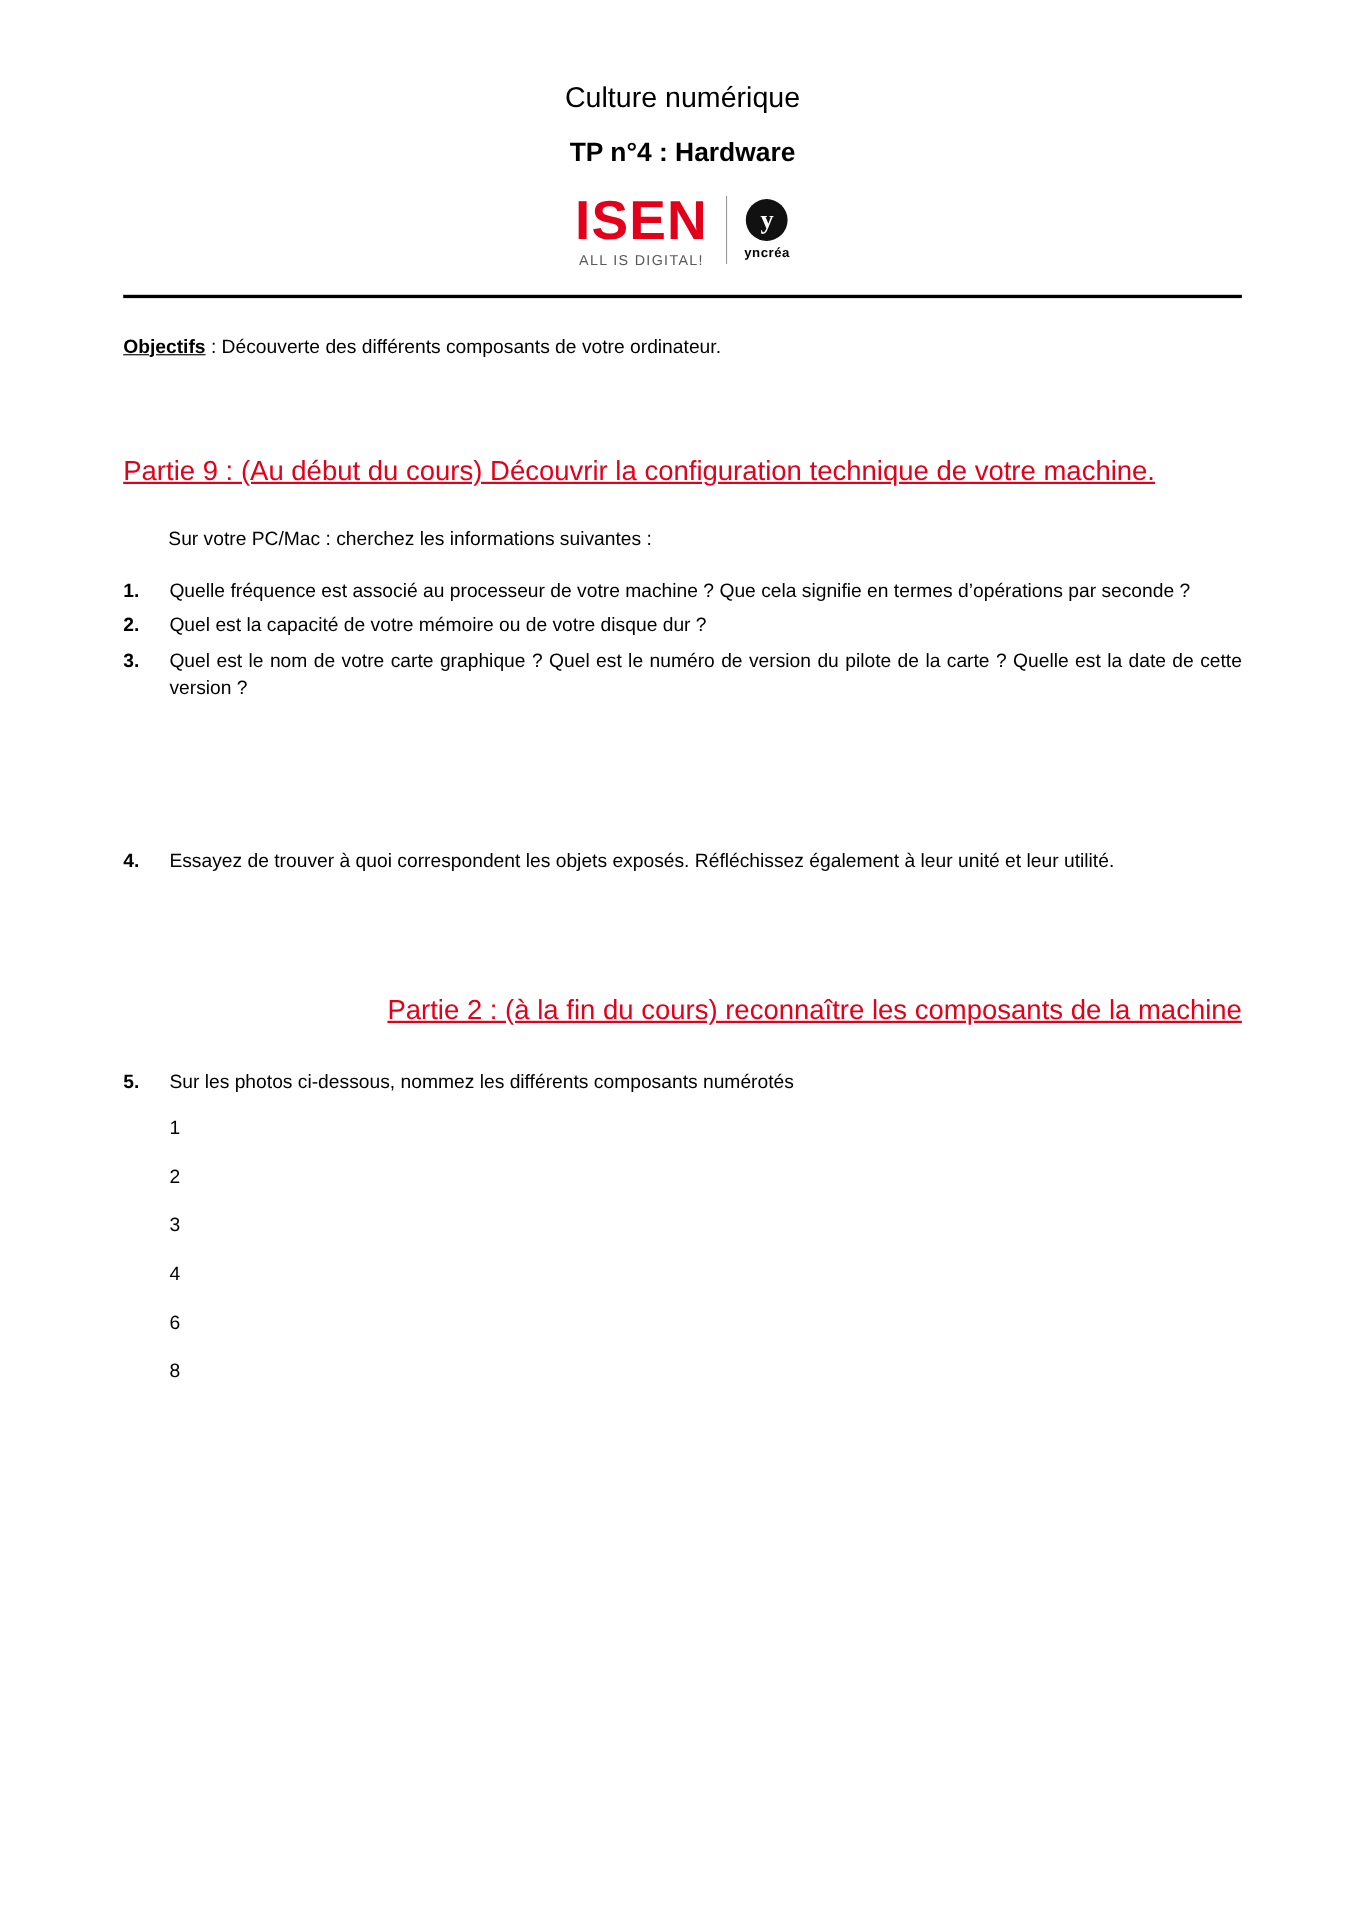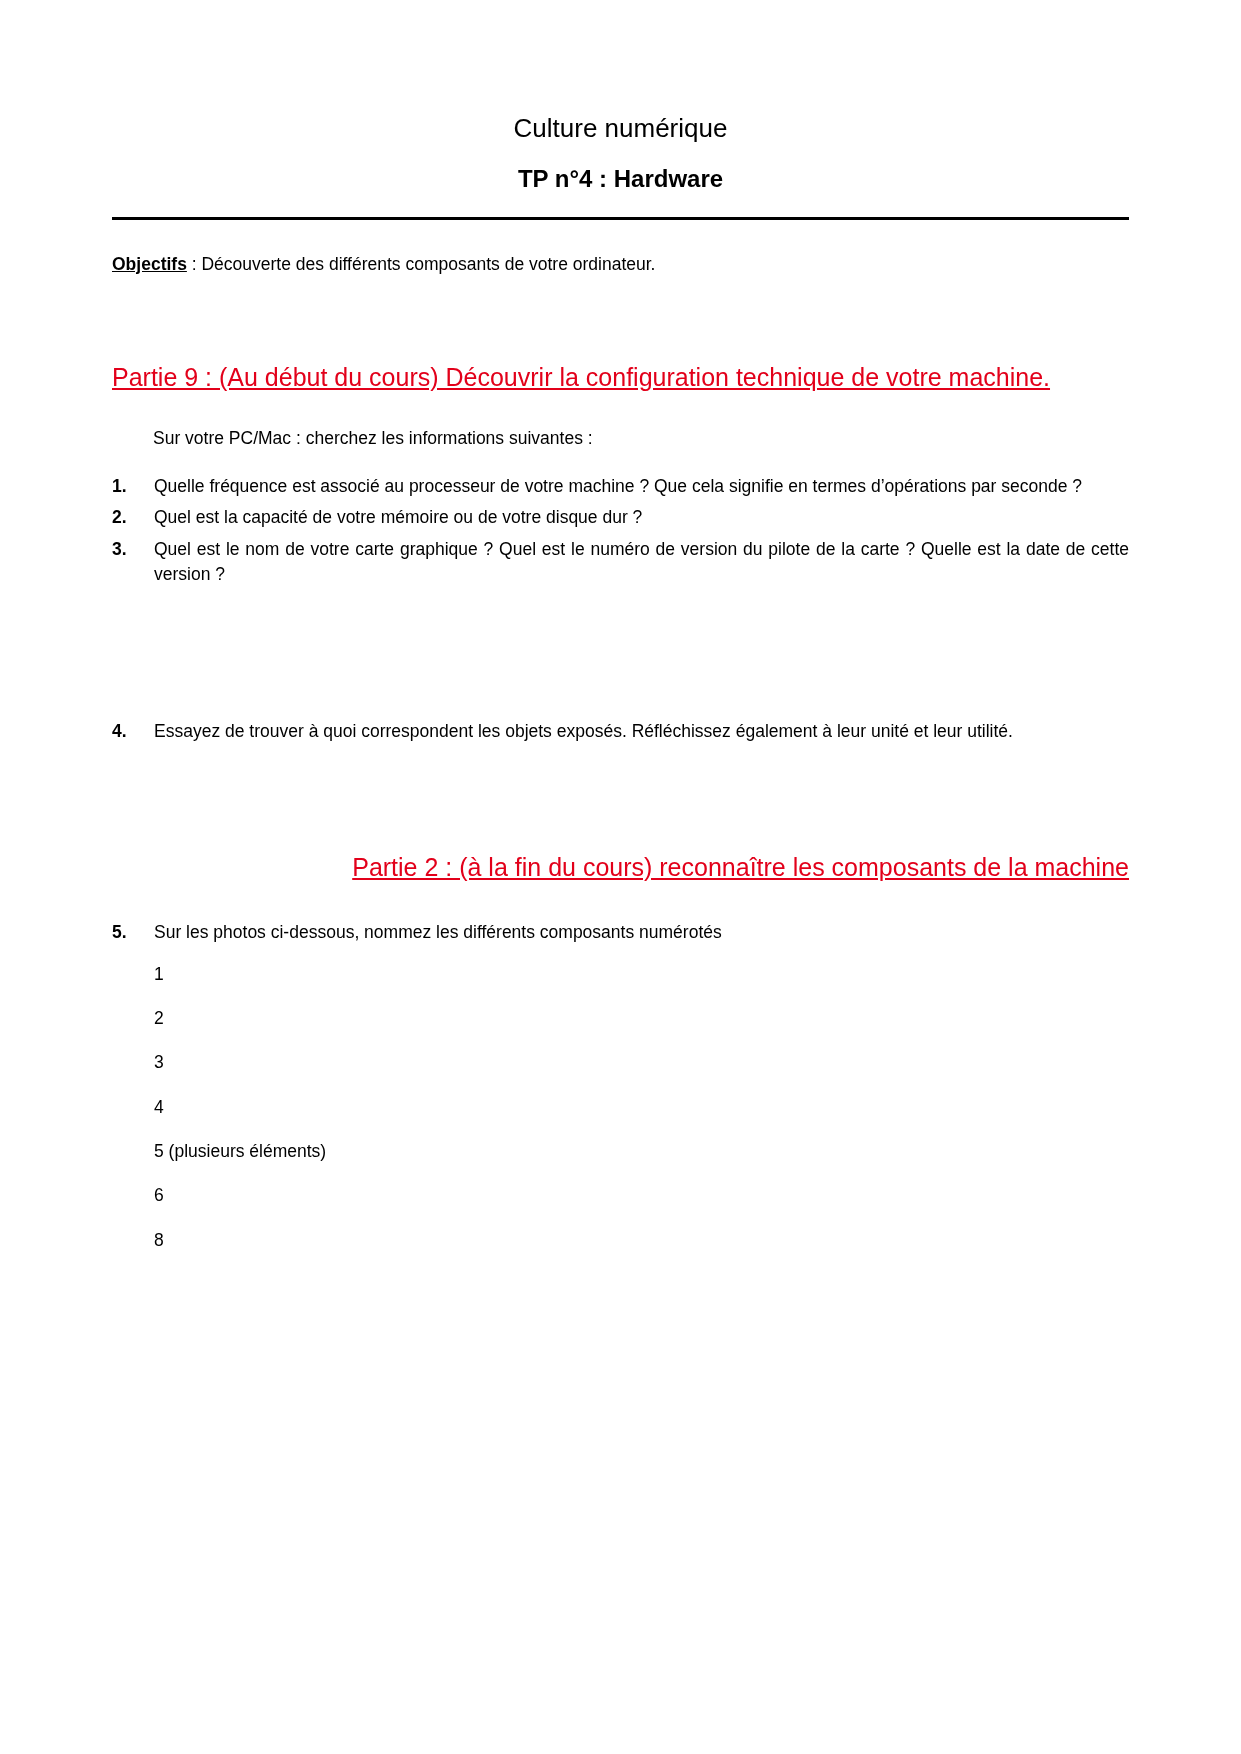--- a/index.html
+++ b/index.html
@@ -19,21 +19,21 @@
     width: 1241px;
     height: 1754px;
     box-sizing: border-box;
     padding: 0;
     position: relative;
   }
 
   
   .doc-header {
     text-align: center;
-    padding-top: 112px;
+    padding-top: 72px;
   }
   .doc-title {
     font-size: 26px;
     line-height: 1.25;
     font-weight: 400;
     margin: 0;
   }
   .doc-subtitle {
     font-size: 24px;
     font-weight: bold;
@@ -182,20 +182,31 @@
 </style>
 </head>
 <body>
 
 <div class="page">
 
   <div class="doc-header">
     <div class="doc-title">Culture numérique</div>
     <div class="doc-subtitle">TP n°4 : Hardware</div>
 
+    <div class="logo-block">
+      <div class="logo-left">
+        <div class="isen-word">ISEN</div>
+        <div class="isen-tag">ALL IS DIGITAL!</div>
+      </div>
+      <div class="logo-divider"></div>
+      <div class="logo-right">
+        <div class="yncrea-mark">y</div>
+        <div class="yncrea-word">yncréa</div>
+      </div>
+    </div>
   </div>
 
   <hr class="rule">
 
   <div class="content">
 
     <p class="objectives">
       <span class="lbl">Objectifs</span><span> : Découverte des différents composants de votre ordinateur.</span>
     </p>
 
@@ -231,21 +242,20 @@
 
     <div class="q5-block">
       <span class="num">5.</span>
       <div class="body">
         <div>Sur les photos ci-dessous, nommez les différents composants numérotés</div>
         <div class="q5-lines">
           <div>1</div>
           <div>2</div>
           <div>3</div>
           <div>4</div>
-          <div>5 (plusieurs éléments)</div>
           <div>6</div>
           <div>8</div>
         </div>
       </div>
     </div>
 
   </div>
 </div>
 
 </body></html>

